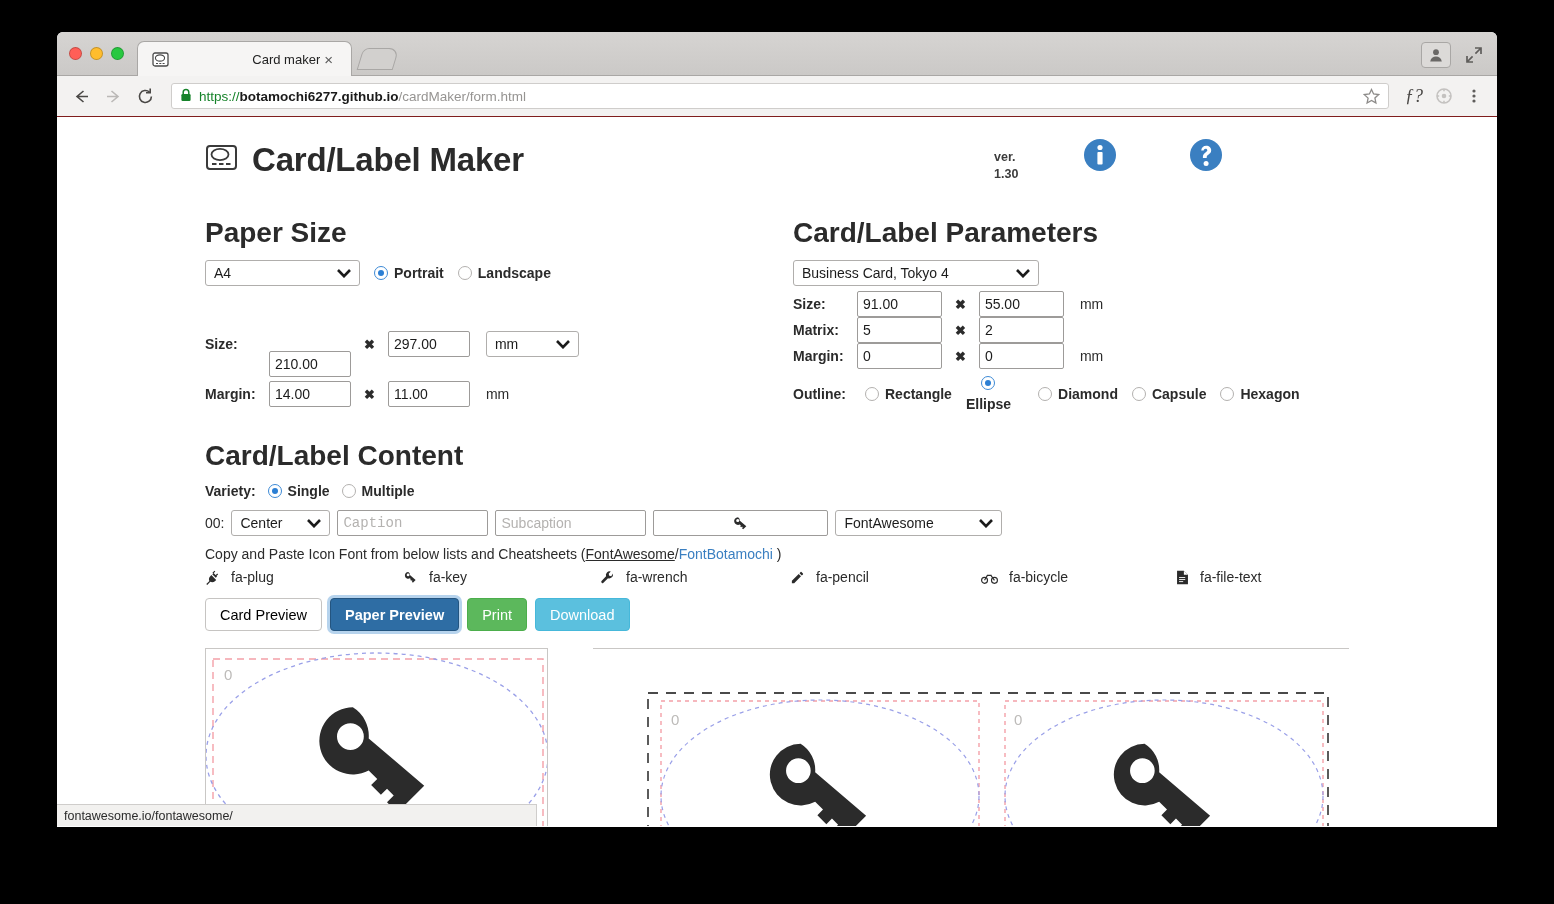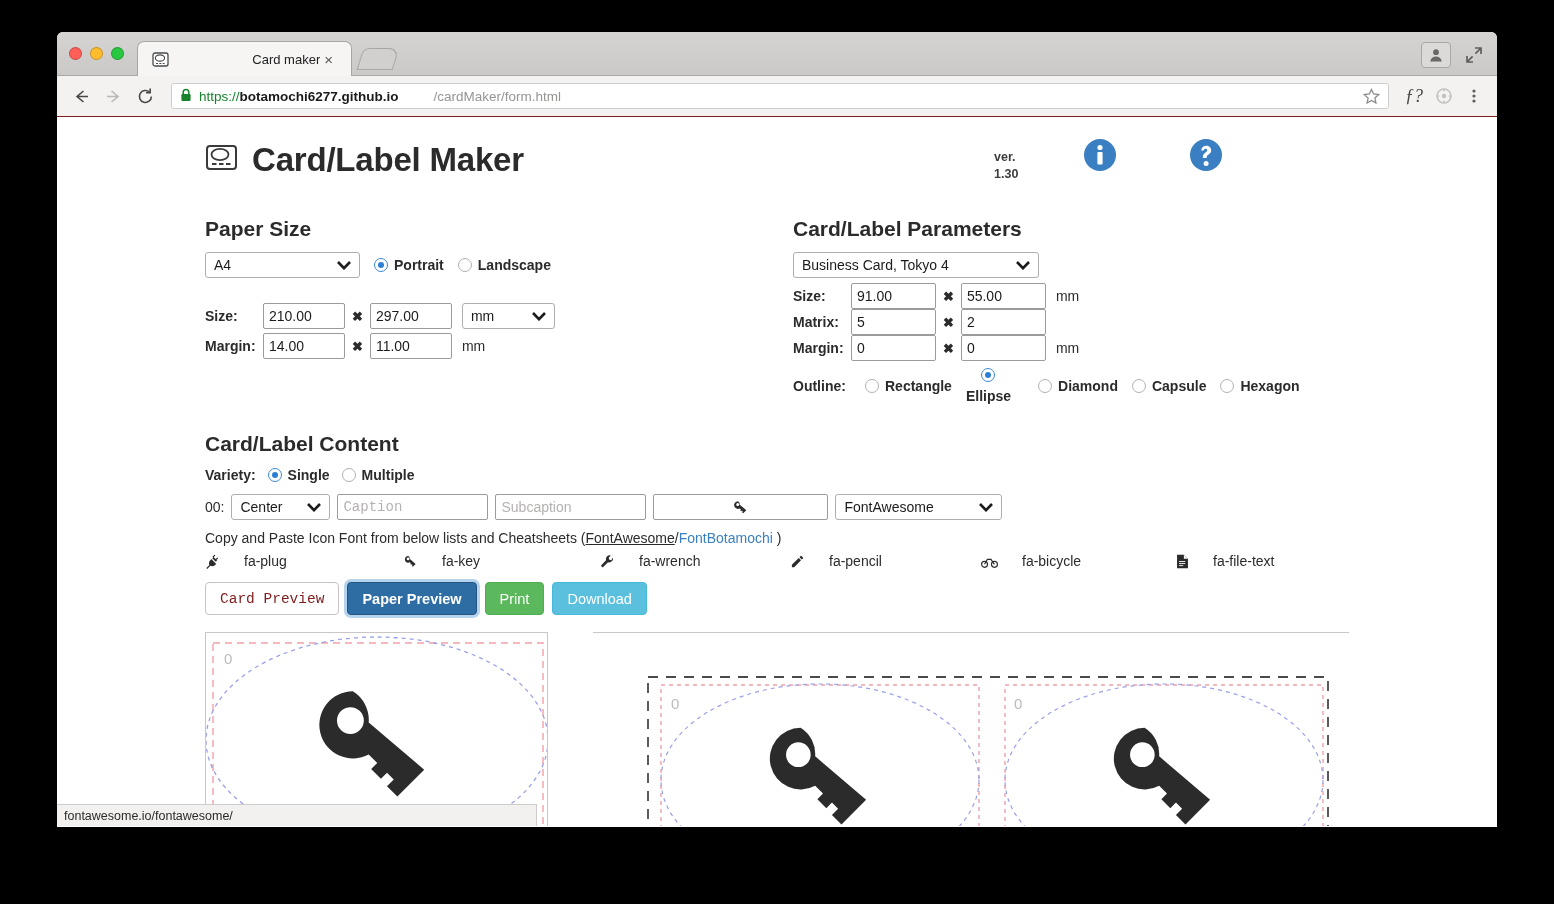--- a/index.html
+++ b/index.html
@@ -63,21 +63,21 @@
   .nav-btn{ width:28px; height:28px; display:flex; align-items:center; justify-content:center; }
   .omnibox{
     flex:1 1 auto; height:26px; margin:0 8px;
     background:#fff; border:1px solid #cfcdcb; border-radius:3px;
     display:flex; align-items:center; padding:0 8px;
     font-size:13.5px; position:relative;
   }
   .lock{ margin-right:7px; flex:0 0 auto; }
   .u-scheme{ color:#16832a; }
   .u-host{ color:#1a1a1a; font-weight:bold; }
-  .u-path{ color:#969492;margin-left:35px; }
+  .u-path{ color:#969492; }
   .star{ position:absolute; right:8px; top:4px; }
   .tb-icon{ width:26px; height:26px; display:flex; align-items:center; justify-content:center; color:#5f5d5b; }
   .ficon{ font-family:"Liberation Serif", serif; font-style:italic; font-size:18px; color:#4a4846; }
   
   .page{
     position:relative;
     height:709px; background:#fff;
     overflow:hidden;
   }
   .page-inner{ padding:24px 0 0 148px; position:relative; }
@@ -86,21 +86,21 @@
     margin:0; font-size:33px; font-weight:bold; color:#2b2b2b; letter-spacing:-.2px;
   }
   .title-icon{ width:33px; height:33px; }
   .ver{
     position:absolute; left:937px; top:32px;
     font-size:12.5px; font-weight:bold; color:#3c3c3c; line-height:1.35;
   }
   .circ-icons{ position:absolute; left:1025px; top:20px; display:flex; gap:70px; }
   h2.section{
     margin:38px 0 11px 0;
-    font-size:21px; font-weight:bold; color:#2b2b2b;
+    font-size:28px; font-weight:bold; color:#2b2b2b;
   }
   .cols{ display:flex; }
   .col-left{ width:588px; }
   .col-right{ width:560px; }
   
   select.sel{
     -webkit-appearance:none; appearance:none;
     height:26px; padding:0 30px 0 8px;
     font-size:14px; font-family:"Liberation Sans", sans-serif;
     color:#1b1b1b;
@@ -127,47 +127,47 @@
   .rdot{
     width:14px; height:14px; border-radius:50%;
     border:1px solid #b3b1af; background:#fff;
     display:inline-block; position:relative; flex:0 0 auto;
   }
   .rdot.on{ border-color:#3d8ad6; }
   .rdot.on::after{
     content:""; position:absolute; left:3px; top:3px;
     width:6px; height:6px; border-radius:50%; background:#2b7fd4;
   }
-  .frow{ display:flex; align-items:center; gap:0; margin-top:8px; }
+  .frow{ display:flex; align-items:center; gap:6px; margin-top:8px; }
   .flabel{ font-size:14px; font-weight:bold; color:#2b2b2b; width:58px; flex:0 0 auto; }
   .xmark{ margin:0 7px; font-size:13px; font-weight:bold; color:#2b2b2b; }
   .unit{ margin-left:10px; font-size:14px; color:#2b2b2b; }
   
   .variety{ display:flex; align-items:center; gap:12px; }
   .variety .lbl{ font-size:14px; font-weight:bold; color:#2b2b2b; }
   .contentrow{ display:flex; align-items:center; gap:7px; margin-top:11px; }
   .rownum{ font-size:14px; color:#2b2b2b; }
   .icon-field{
     width:175px; height:26px;
     border:1px solid #9d9b99; border-radius:2px; background:#fff;
     display:flex; align-items:center; justify-content:center;
   }
   .hint{ margin-top:10px; font-size:14px; color:#2b2b2b; }
   .hint a{ color:#3a7fc1; text-decoration:none; }
   .hint a.hover{ color:#2b2b2b; text-decoration:underline; }
   .iconlist{ display:flex; margin-top:7px; font-size:14px; color:#2b2b2b; }
-  .iconlist .it{ display:flex; align-items:center; gap:24px; }
+  .iconlist .it{ display:flex; align-items:center; gap:11px; }
   .buttons{ display:flex; gap:8px; margin-top:13px; }
   .btn{
     height:33px; padding:0 14px; border-radius:4px;
     font-size:14.5px; font-family:"Liberation Sans", sans-serif;
     display:flex; align-items:center; justify-content:center;
     border:1px solid transparent; cursor:pointer;
   }
-  .btn-default{ background:#fff; border-color:#c6c4c2; color:#7f1d1d;font-family:Liberation Mono, monospace; }
+  .btn-default{ background:#fff; border-color:#c6c4c2; color:#000000; }
   .btn-primary{
     background:#2e6da4; border-color:#245580; color:#fff; font-weight:bold;
     box-shadow:0 0 0 3px rgba(110,168,220,.5);
   }
   .btn-success{ background:#5cb85c; border-color:#4cae4c; color:#fff; }
   .btn-info{ background:#5bc0de; border-color:#46b8da; color:#fff; }
   
   .previews{ display:flex; gap:45px; margin-top:17px; }
   .card-preview{
     width:343px; height:215px;
@@ -342,21 +342,21 @@
               <span>Portrait</span>
             </label>
             <label class="radio">
               <span class="rdot"></span>
               <span>Landscape</span>
             </label>
           </div>
 
           <div class="frow" style="margin-top:25px;">
             <span class="flabel">Size:</span>
-            <input class="txt" style="width: 82px;" value="210.00">
+            <input class="txt" style="width: 82px; margin-top: 40px;" value="210.00">
             <span class="xmark">✖</span>
             <input class="txt" style="width: 82px;" value="297.00">
             <span class="sel-wrap" style="margin-left:10px;">
               <select class="sel" style="width:93px;">
                 <option>mm</option>
               </select>
               <span class="caret">
                 <svg width="14" height="9" viewBox="0 0 14 9">
                     <path d="M1 1l6 6.2L13 1" fill="none" stroke="#1b1b1b" stroke-width="2.6"></path>
                   </svg>

